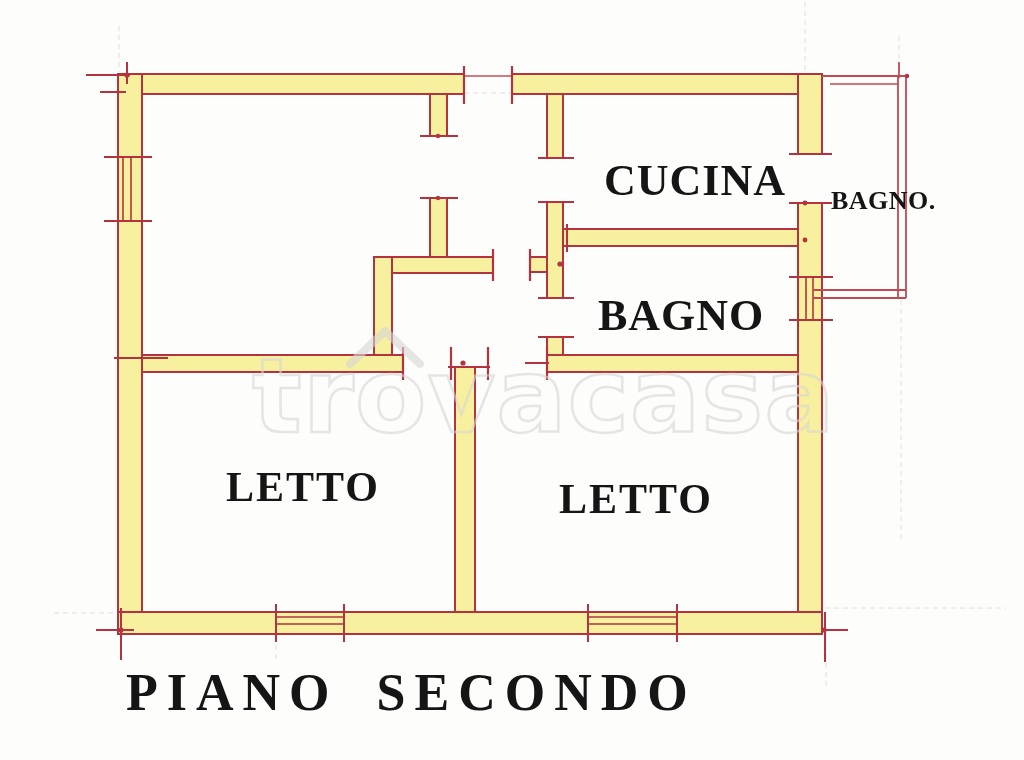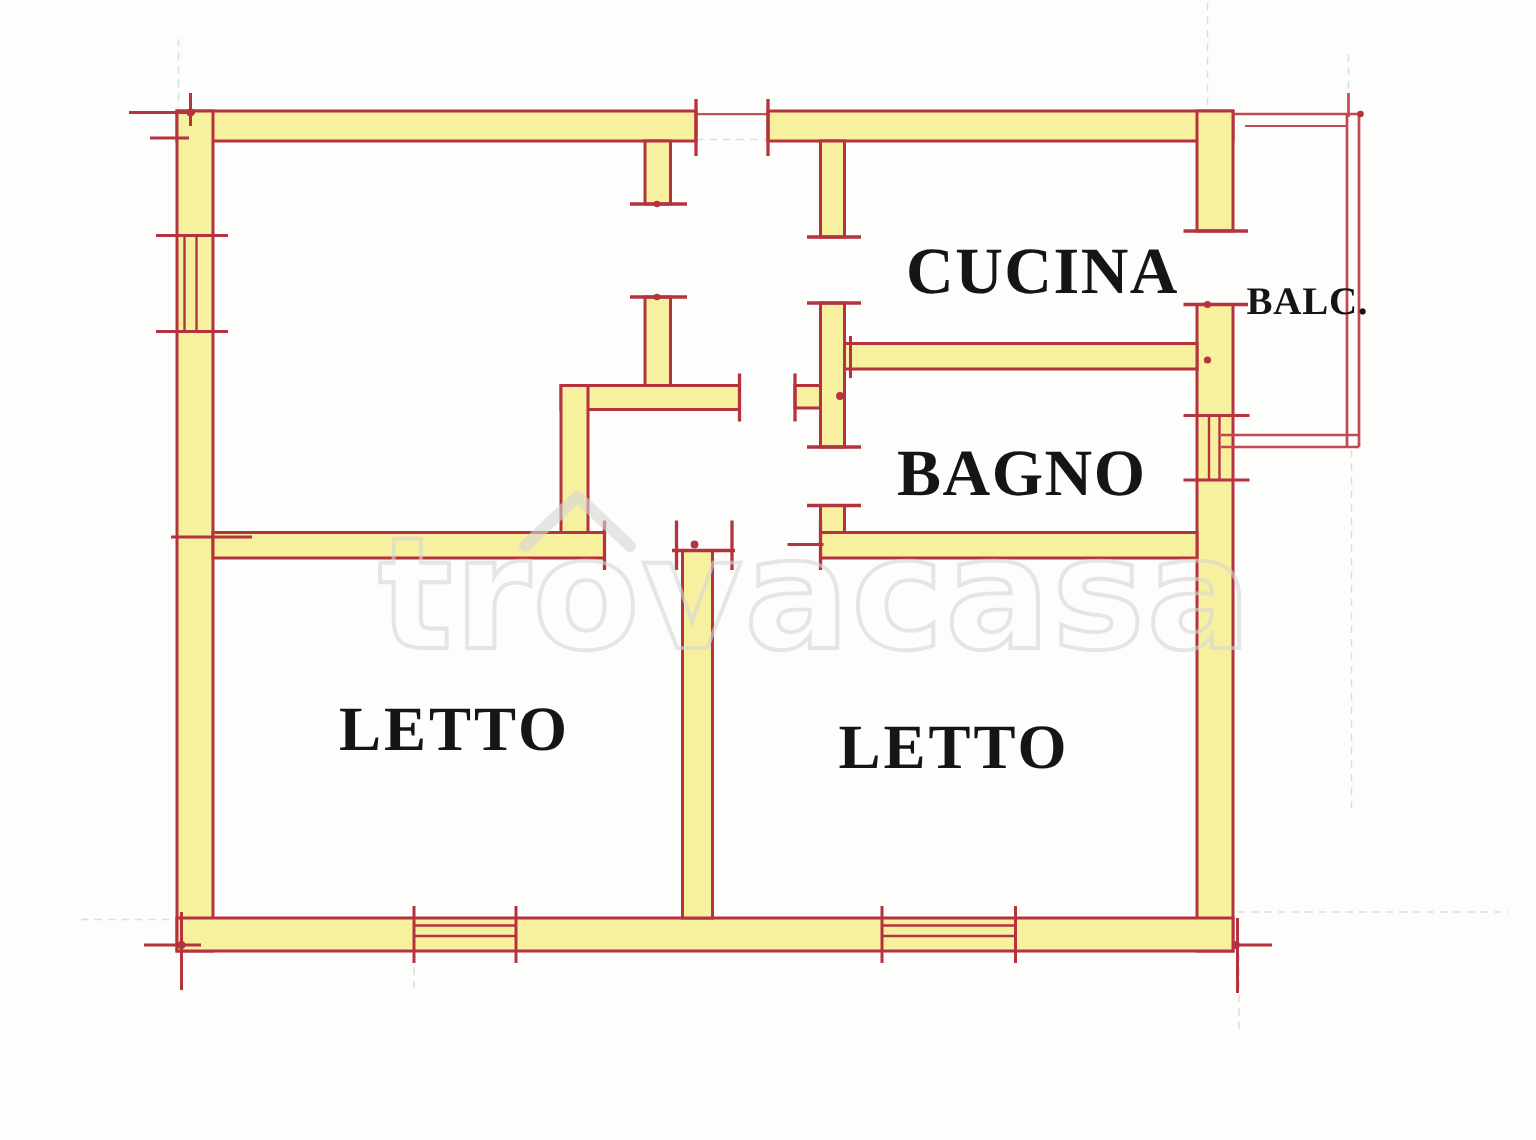--- a/index.html
+++ b/index.html
@@ -162,15 +162,16 @@
     <g opacity="0.6">
       <text x="252" y="432" font-family="DejaVu Sans, sans-serif" font-weight="bold" font-size="104" letter-spacing="1" fill="none" stroke="#D6D6D6" stroke-width="2.6">trovacasa</text>
       <polyline points="350,364 385,331 420,364" fill="none" stroke="#D6D6D6" stroke-width="8" stroke-linecap="round" stroke-linejoin="round"></polyline>
     </g>
   </svg>
 
   <div class="lbl lbl-cucina">CUCINA</div>
   <div class="lbl lbl-bagno">BAGNO</div>
   <div class="lbl lbl-letto-sx">LETTO</div>
   <div class="lbl lbl-letto-dx">LETTO</div>
-  <div class="lbl lbl-balc">BALC.</div>
+  <div class="lbl lbl-balc">BAGNO.</div>
 
+  <div class="lbl lbl-title">PIANO SECONDO</div>
 </div>
 
 </body></html>

